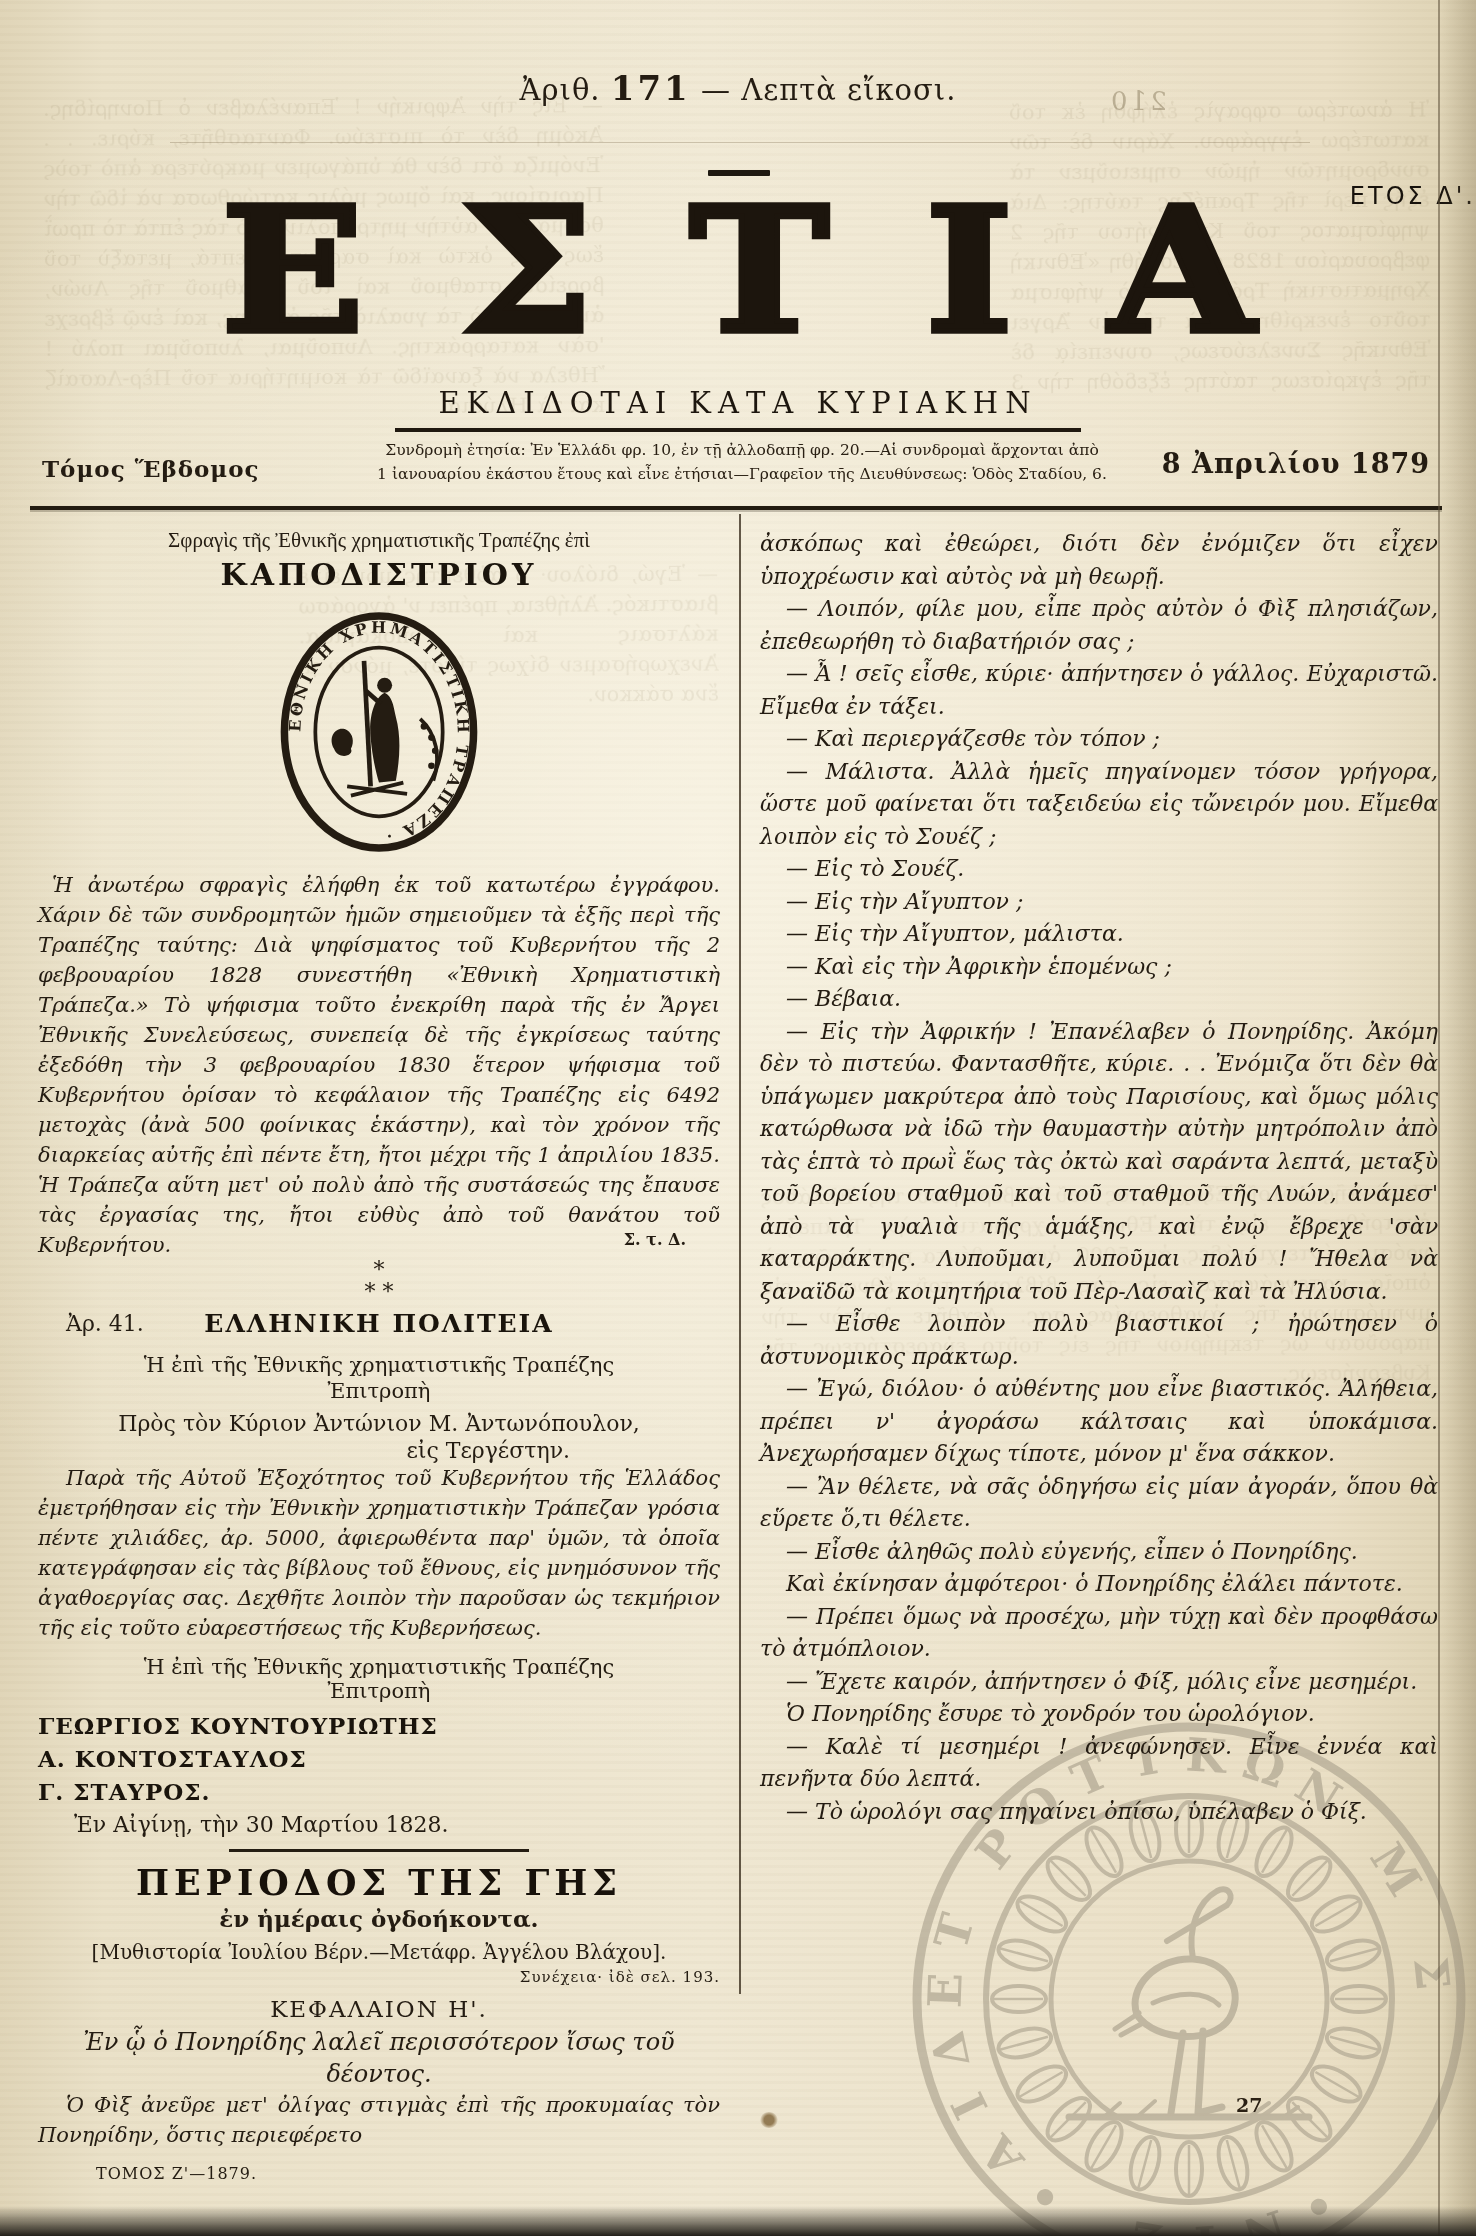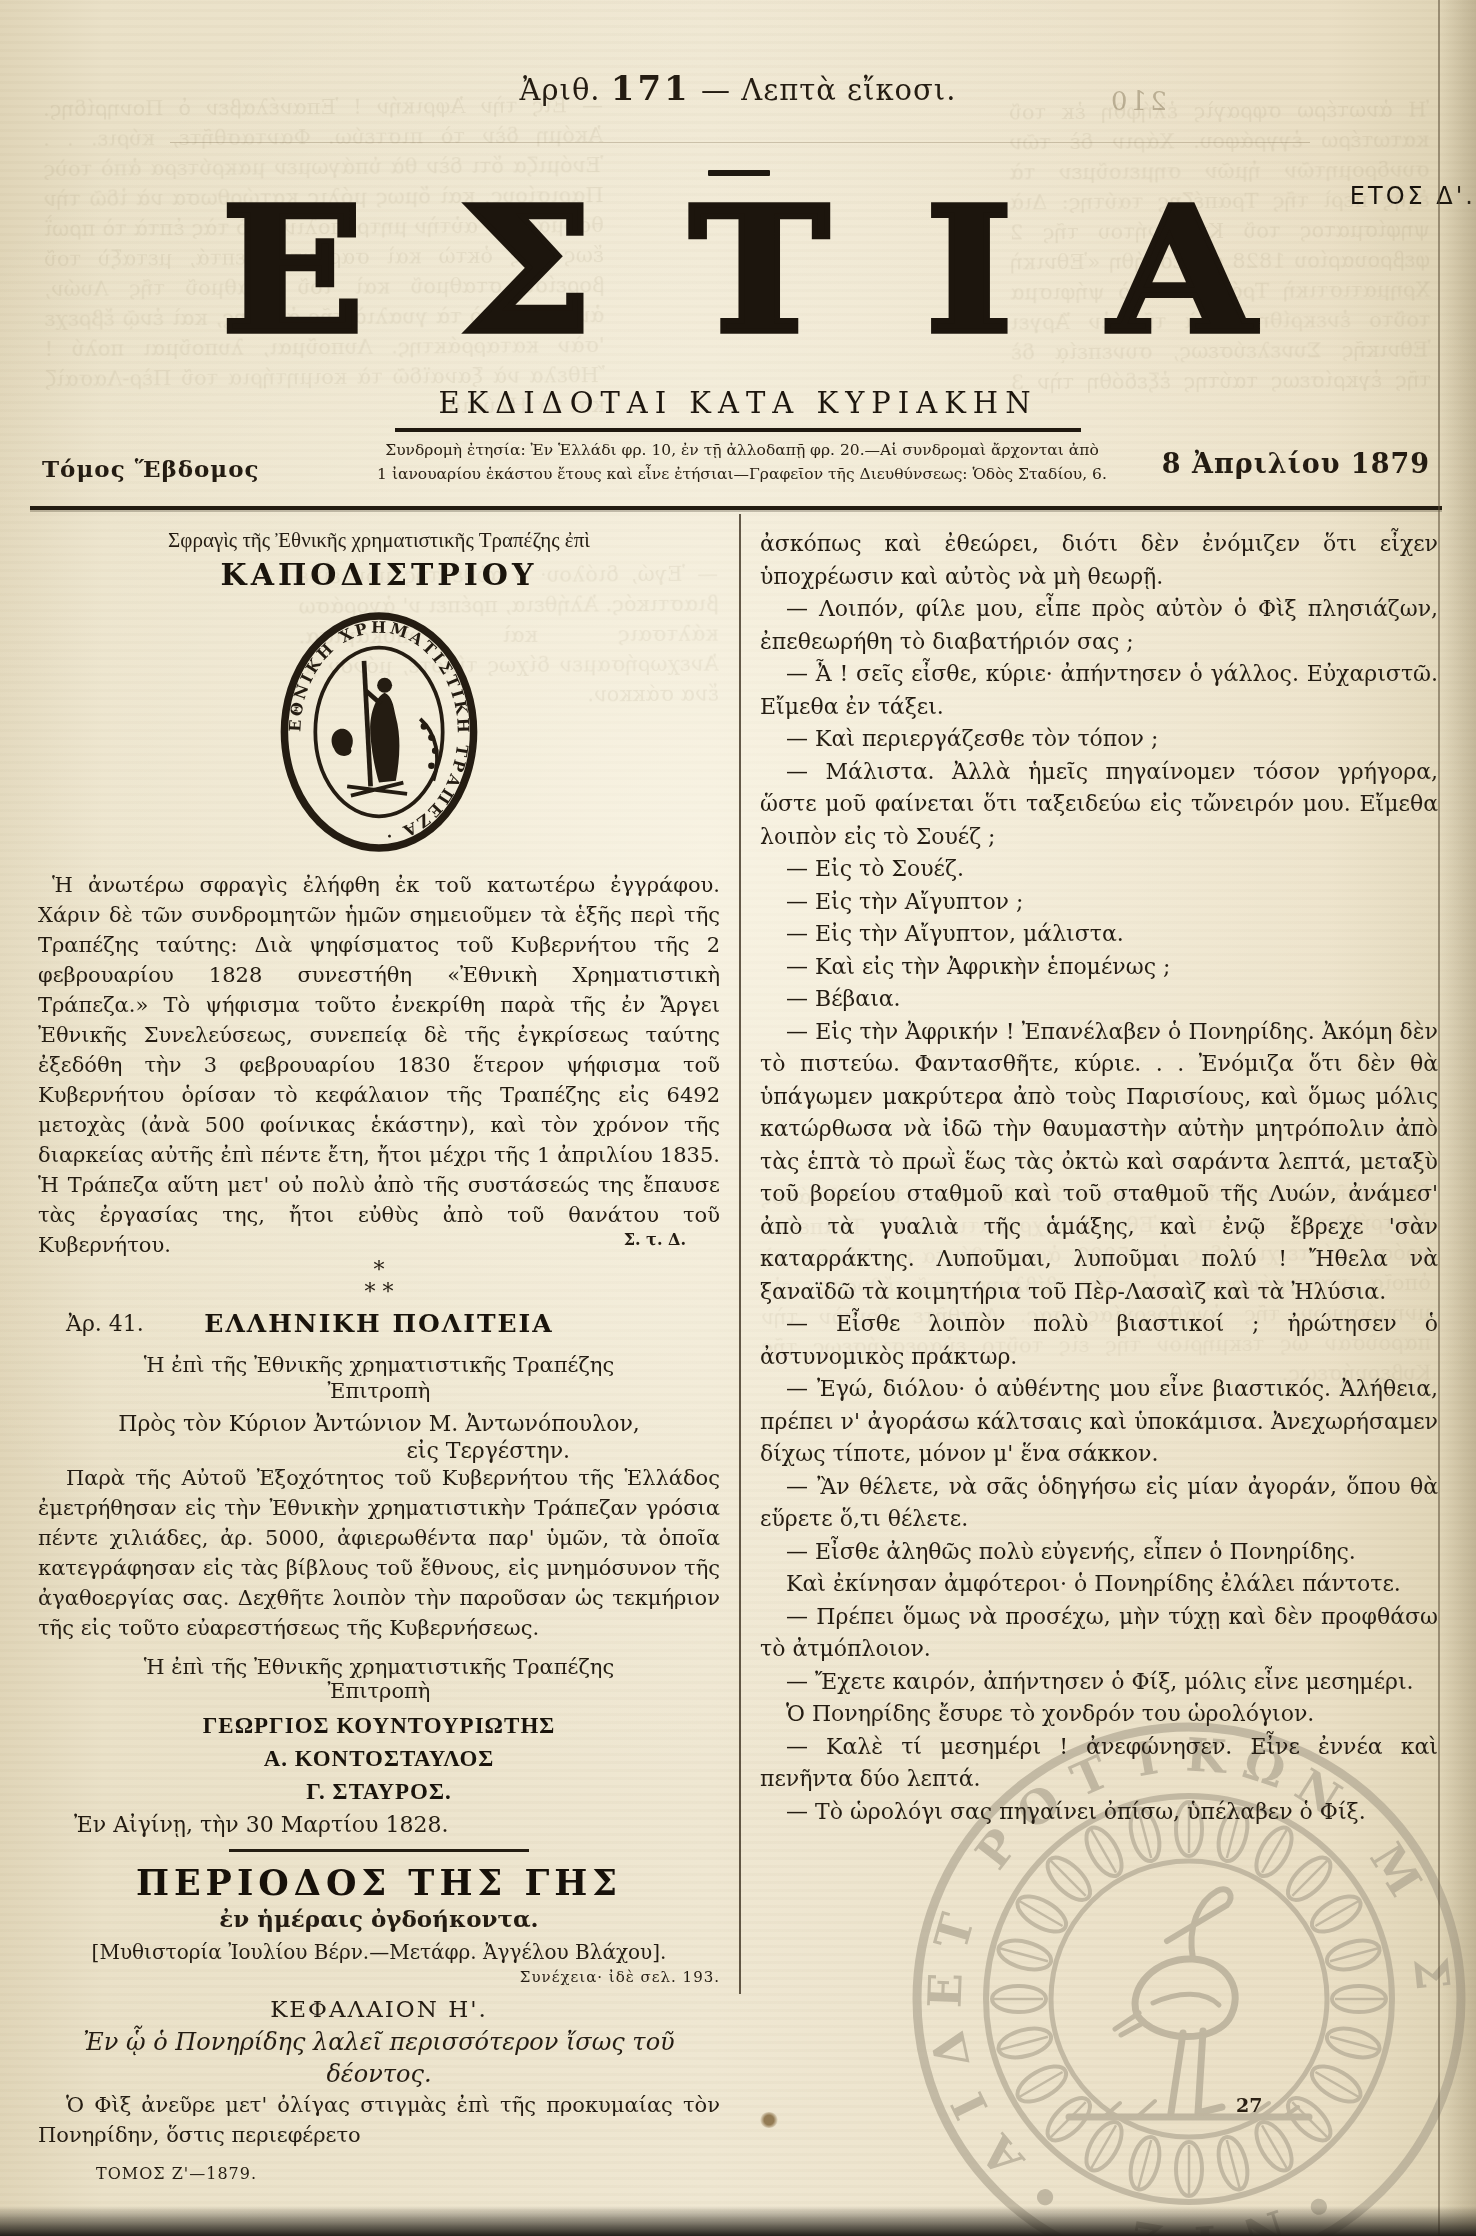--- a/index.html
+++ b/index.html
@@ -27,39 +27,39 @@
   .subtitle-rule{top:428px;left:395px;width:686px;height:4px;background:#201910;}
   .volume{top:455px;left:42px;font-size:23px;font-weight:bold;letter-spacing:1px;}
   .subsc{top:438px;left:372px;width:740px;text-align:center;font-size:15.5px;line-height:24px;color:#2a2014;}
   .date{top:448px;right:46px;font-size:27px;font-weight:bold;letter-spacing:1px;}
   .main-rule{top:506px;left:30px;width:1412px;height:4px;background:#241d12;box-shadow:0 2px 0 rgba(40,30,15,.25);}
   .col-divider{top:514px;left:739px;width:2px;height:1480px;background:rgba(50,38,22,.75);}
   
   .col{position:absolute;top:528px;}
   .col-left{left:38px;width:682px;}
   .col-right{left:760px;width:678px;}
-  .col p{margin:0;font-size:21px;line-height:30px;text-align:justify;}
+  .col p{margin:0;font-size:21px;line-height:30px;text-align:justify;font-style:italic;}
   .col-right p{font-size:22px;line-height:32.5px;text-indent:26px;}
   .col-right p.noindent{text-indent:0;}
   .art1-title{font-size:21px;text-align:center;font-family:Liberation Serif, serif;}
   .kapodistriou{font-size:30px;font-weight:bold;text-align:center;letter-spacing:4px;margin-top:4px;color:#1a140c;}
   .seal-wrap{text-align:center;margin:14px 0 8px 0;}
   .body1{text-indent:14px;}
   .sig-std{text-align:right;padding-right:34px;font-size:16px;font-weight:bold;margin-top:-30px;}
   .asterism{text-align:center;font-size:22px;line-height:22px;margin:10px 0 6px 0;}
   .art2-head{position:relative;margin-top:6px;height:34px;}
   .art2-num{position:absolute;left:28px;top:2px;font-size:22px;}
   .art2-title{text-align:center;font-size:25px;font-weight:bold;letter-spacing:2px;color:#1a140c;}
   .sub1{text-align:center;font-size:21px;margin-top:10px;}
   .sub2{text-align:center;font-size:21px;margin-top:2px;}
   .addr1{text-align:center;font-size:22px;margin-top:8px;}
   .addr2{text-align:right;padding-right:150px;font-size:22px;margin-top:2px;}
   .body2{text-indent:28px;margin-top:10px;}
   .closing{text-align:center;font-size:21px;margin-top:12px;}
-  .signatory{text-align:center;font-size:23px;font-weight:bold;line-height:33px;letter-spacing:1px;color:#1a140c;font-family:Liberation Serif, serif;}
+  .signatory{text-align:left;font-size:23px;font-weight:bold;line-height:33px;letter-spacing:1px;color:#1a140c;}
   .dateline{font-size:22px;margin-top:4px;padding-left:36px;}
   .serial-rule{width:300px;height:3px;background:#241d12;margin:12px auto 10px auto;}
   .serial-title{text-align:center;font-size:35px;font-weight:bold;letter-spacing:5px;color:#17110a;}
   .serial-sub{text-align:center;font-size:23px;font-weight:bold;margin-top:2px;}
   .serial-byline{text-align:center;font-size:20px;margin-top:8px;}
   .serial-cont{text-align:right;font-size:15px;margin-top:4px;letter-spacing:1px;}
   .chapter{text-align:center;font-size:23px;letter-spacing:2px;margin-top:10px;}
   .chapter-sub{font-style:italic;text-align:center;font-size:24px;line-height:32px;margin-top:4px;}
   .body3{text-indent:28px;margin-top:6px;}
   .tomos{font-size:16px;letter-spacing:1px;margin-top:14px;padding-left:58px;}

